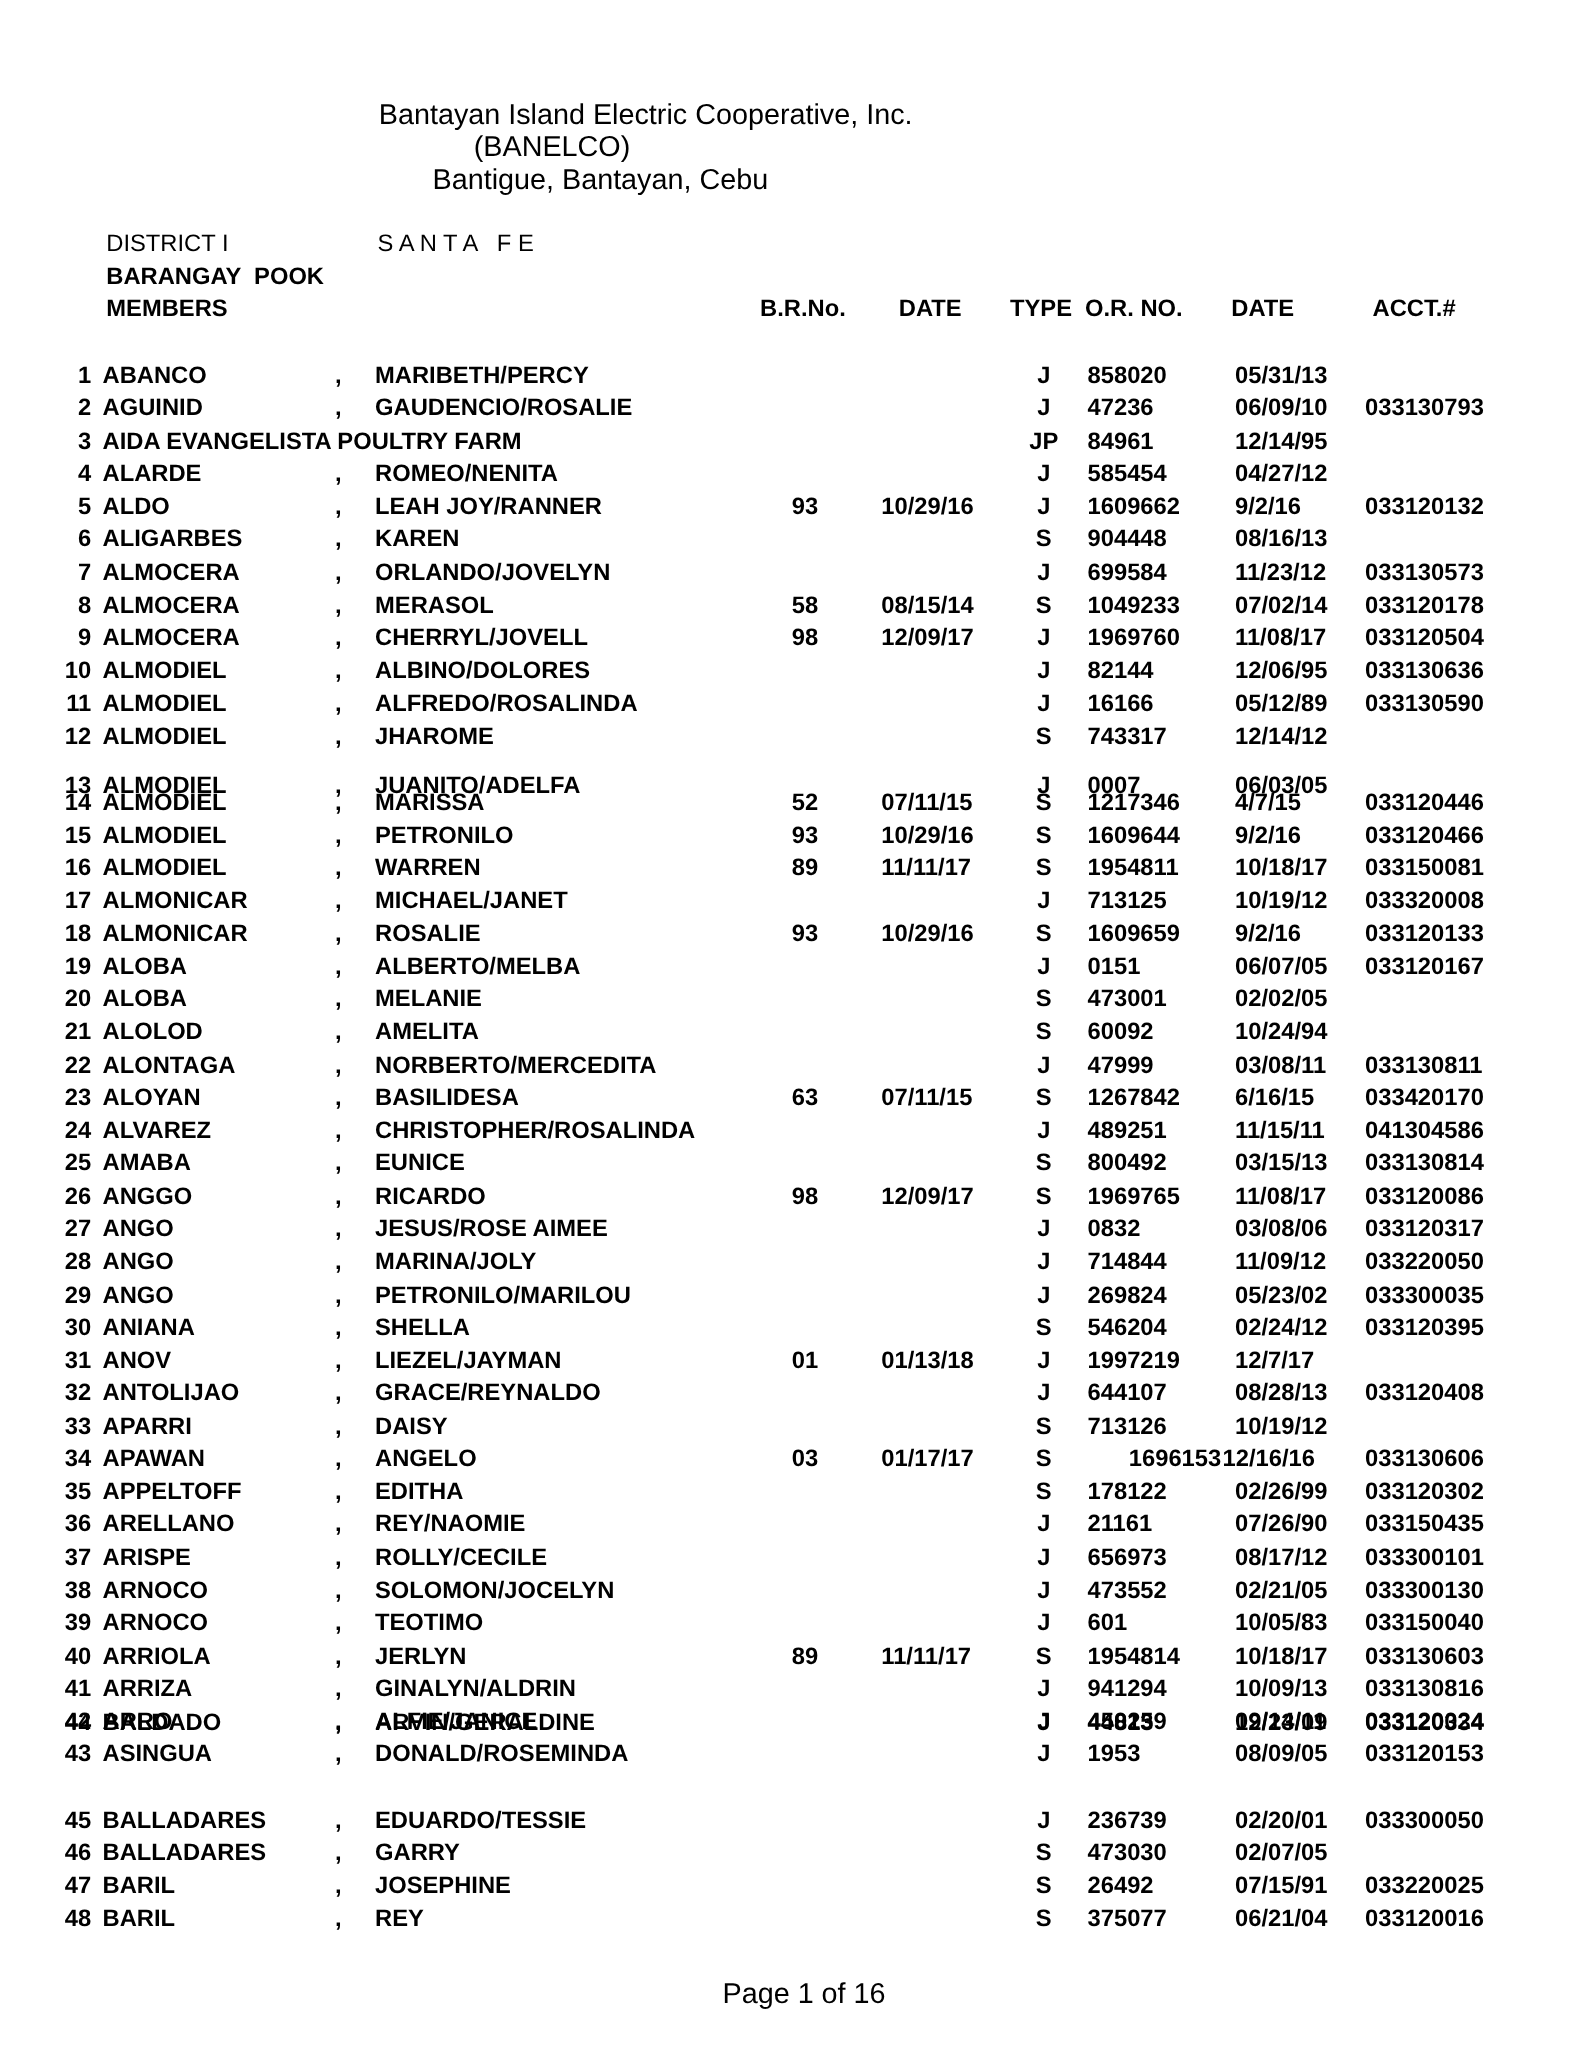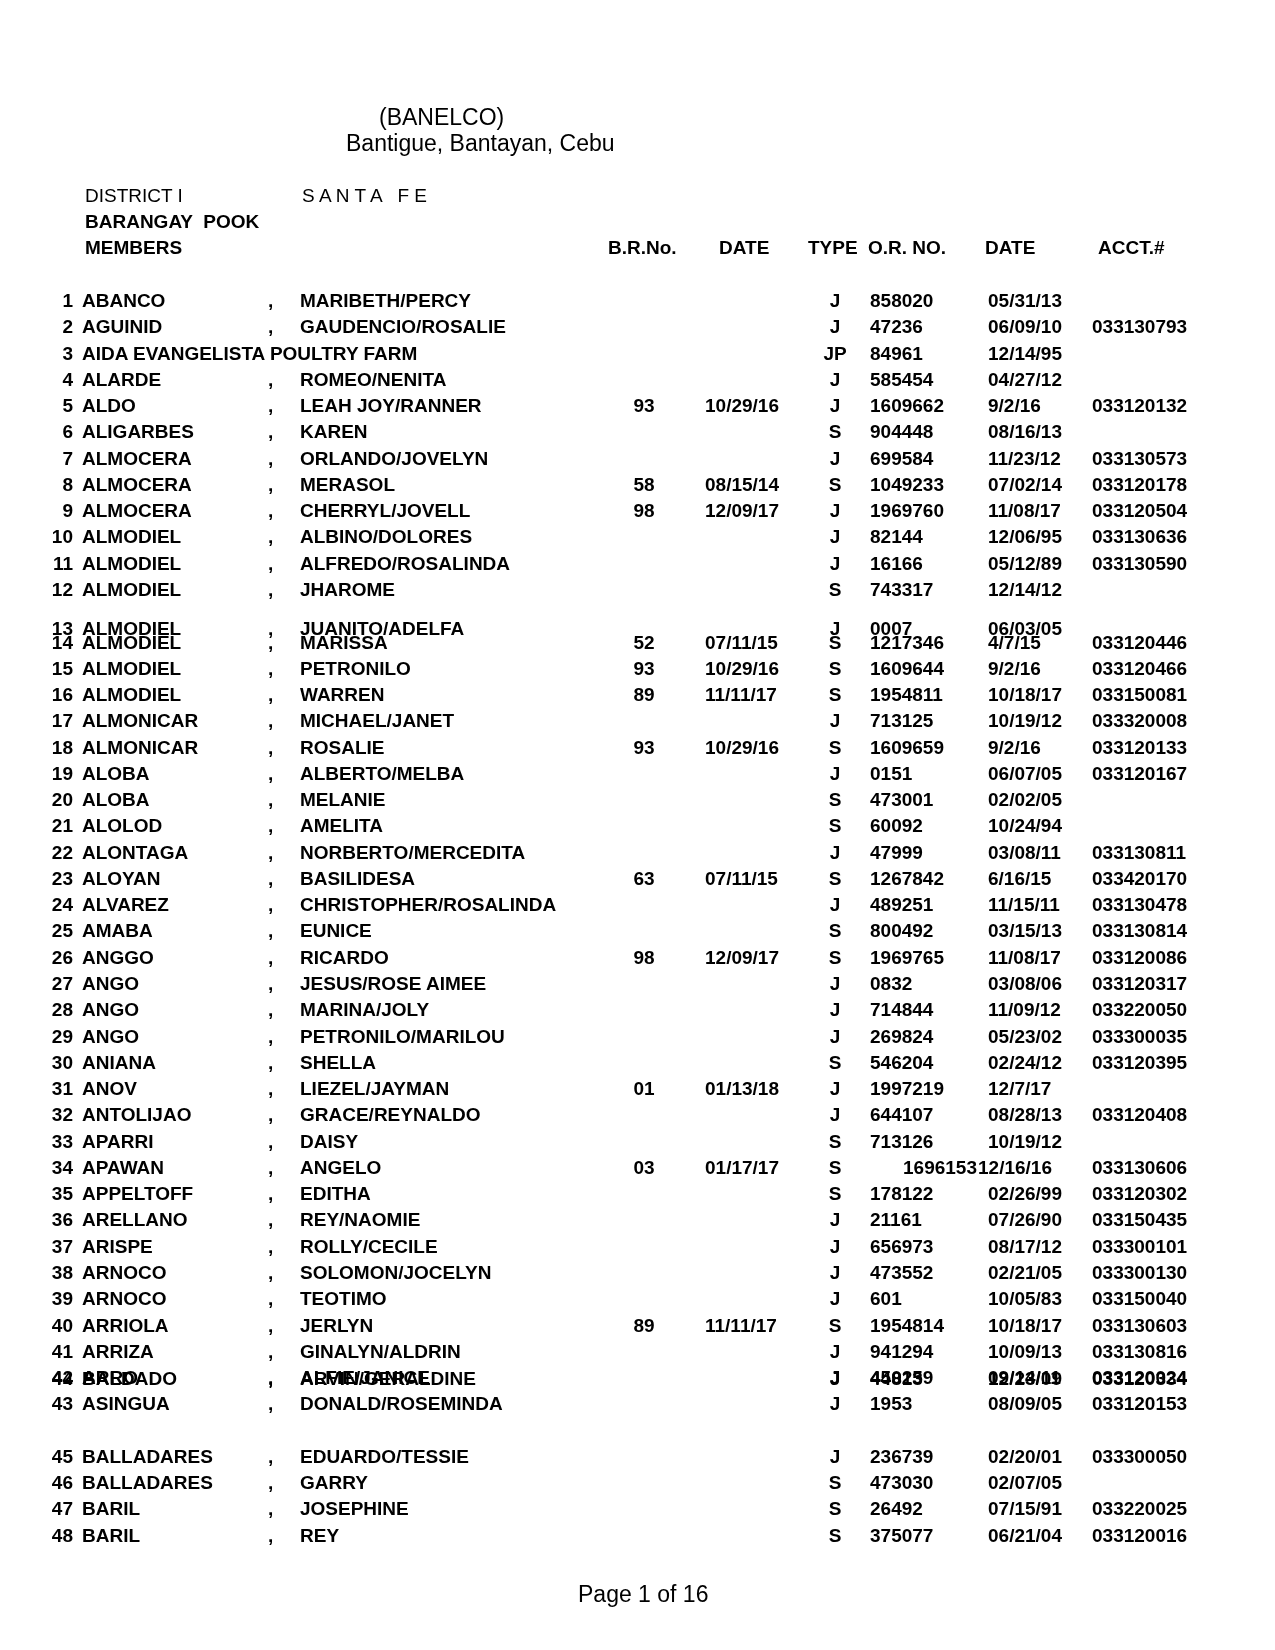--- a/index.html
+++ b/index.html
@@ -39,20 +39,21 @@
   .h-orno   {left:868px;}
   .h-date2  {left:985px;}
   .h-acct   {left:1098px;}
   .footer{font-size:23px;line-height:26px;}
 </style>
 </head>
 <body>
 
 <div class="page">
 
+  <div class="abs title" style="left:303px;top:78px;">Bantayan Island Electric Cooperative, Inc.</div>
   <div class="abs title" style="left:379px;top:104px;">(BANELCO)</div>
   <div class="abs title" style="left:346px;top:130px;">Bantigue, Bantayan, Cebu</div>
 
   <div class="abs hline" style="left:85px;top:183px;">DISTRICT I</div>
   <div class="abs hline" style="left:302px;top:183px;">S A N T A   F E</div>
   <div class="abs hline bold" style="left:85px;top:209px;">BARANGAY  POOK</div>
 
   <div class="row" style="top:235px;">
     <span class="cell h-members">MEMBERS</span>
     <span class="cell h-brno">B.R.No.</span>
@@ -301,21 +302,21 @@
         <span class="cell c-acct">033420170</span>
       </div>
       <div class="row" style="top: 892px;">
         <span class="cell c-num">24</span>
         <span class="cell c-surname">ALVAREZ</span>
         <span class="cell c-comma">,</span>
         <span class="cell c-given">CHRISTOPHER/ROSALINDA</span>
         <span class="cell c-type">J</span>
         <span class="cell c-or_no">489251</span>
         <span class="cell c-or_date">11/15/11</span>
-        <span class="cell c-acct">033130478</span>
+        <span class="cell c-acct">041304586</span>
       </div>
       <div class="row" style="top: 918px;">
         <span class="cell c-num">25</span>
         <span class="cell c-surname">AMABA</span>
         <span class="cell c-comma">,</span>
         <span class="cell c-given">EUNICE</span>
         <span class="cell c-type">S</span>
         <span class="cell c-or_no">800492</span>
         <span class="cell c-or_date">03/15/13</span>
         <span class="cell c-acct">033130814</span>

